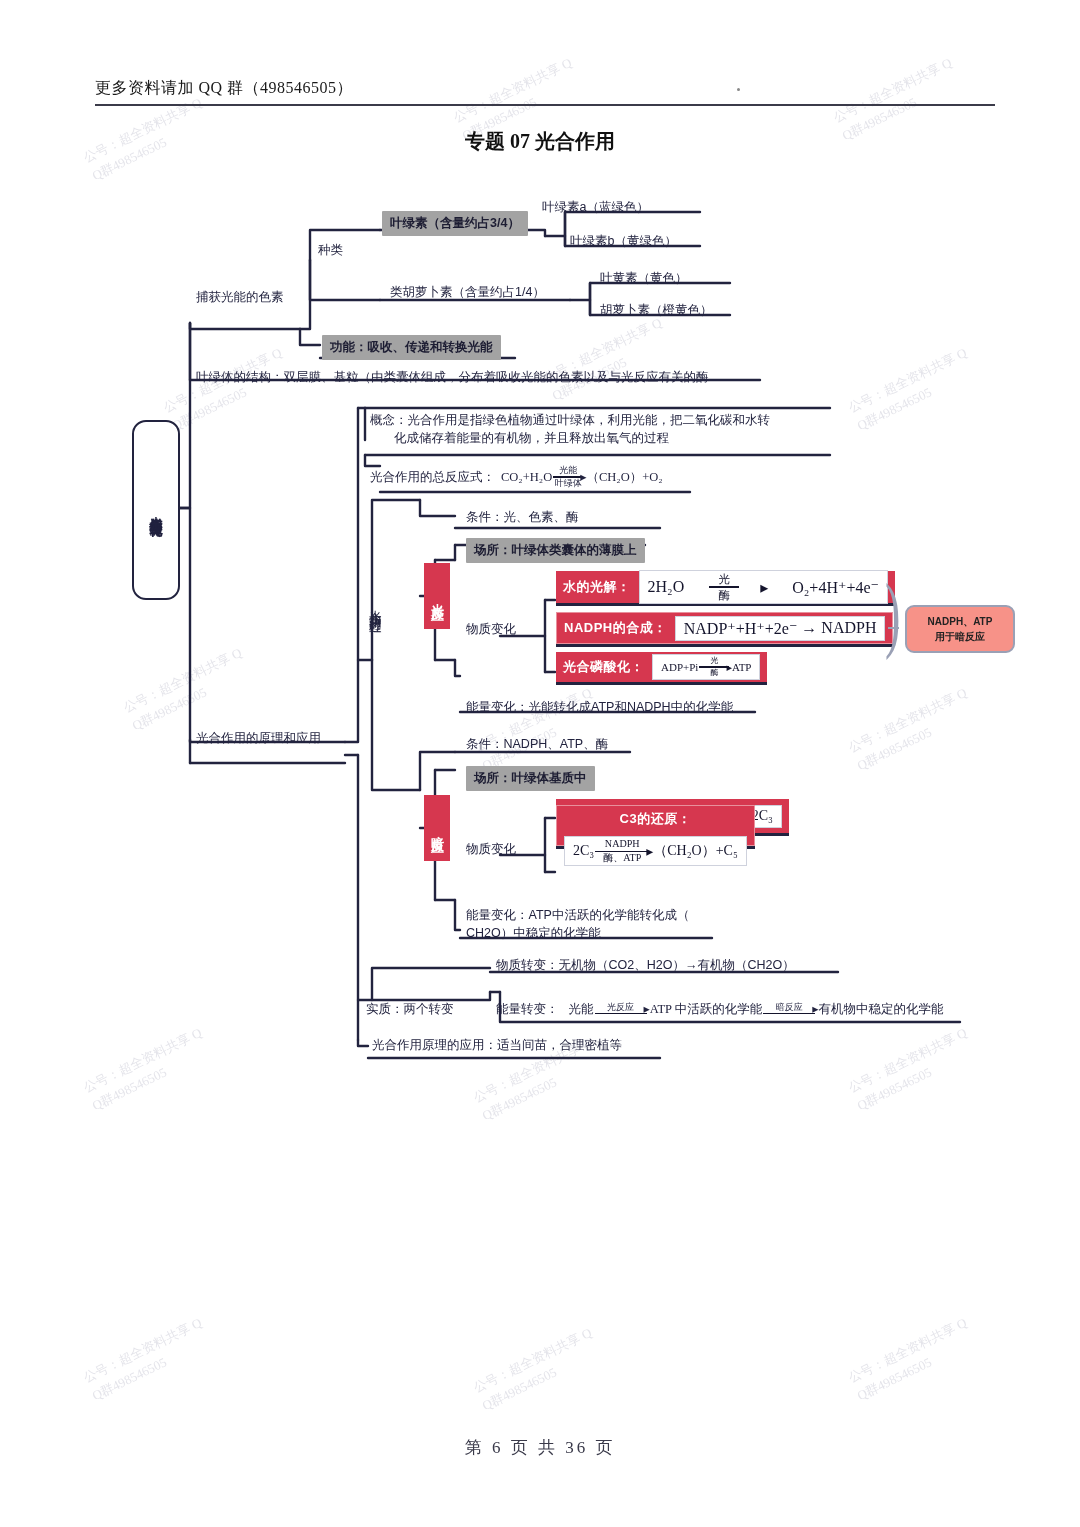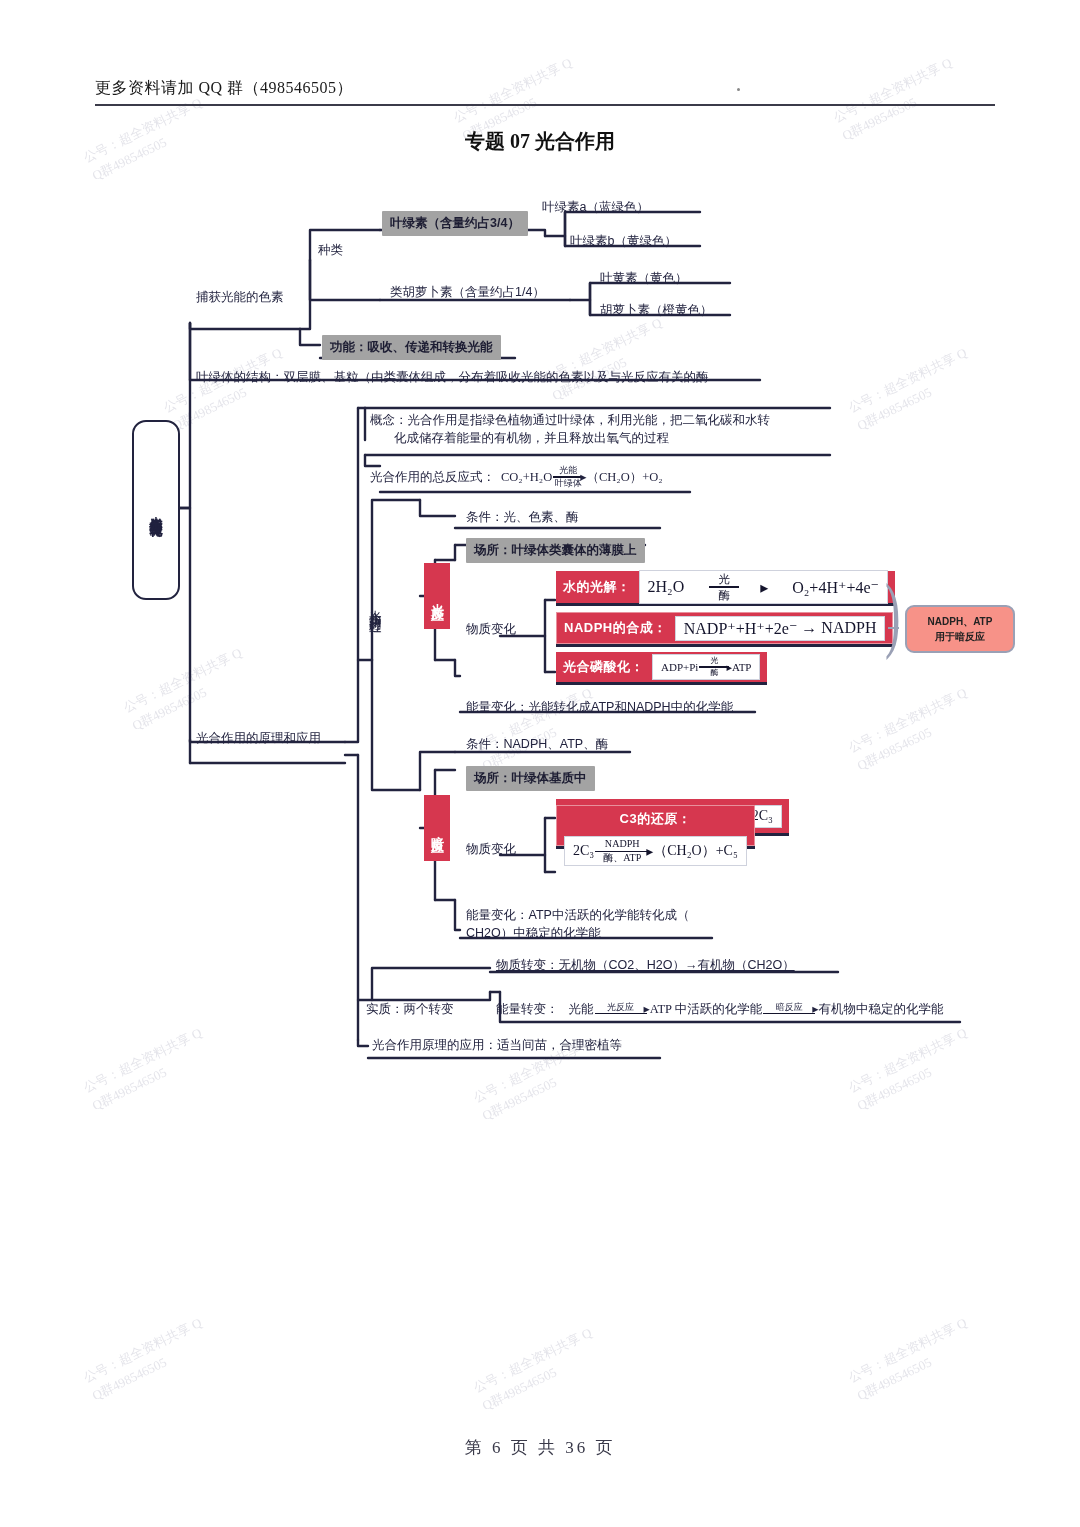--- a/index.html
+++ b/index.html
@@ -307,21 +307,21 @@
       <span>（CH₂O）+C₅</span>
     </span>
   </div>
 
   <div class="node" style="left:466px;top:906px;">
     <span>能量变化：ATP中活跃的化学能转化成（</span><br>
     <span>CH2O）中稳定的化学能</span>
   </div>
 
   <div class="node" style="left:366px;top:1000px;">实质：两个转变</div>
-  <div class="node" style="left:496px;top:956px;text-decoration:underline;">物质转变：无机物（CO2、H2O）→有机物（CH2O）</div>
+  <div class="node" style="left:496px;top:956px;">物质转变：无机物（CO2、H2O）→有机物（CH2O）</div>
 
   <div class="node" style="left:496px;top:1000px;display:flex;align-items:center;">
     <span>能量转变：</span>
     <span style="display:inline-flex;align-items:center;margin-left:10px;font-family:'Liberation Serif',serif;">
       <span>光能</span>
       <span class="frac">
           <span class="num">光反应</span>
           <span class="bar" style="min-width:52px"></span>
         </span>
       <span class="arrowhead">▸</span>

